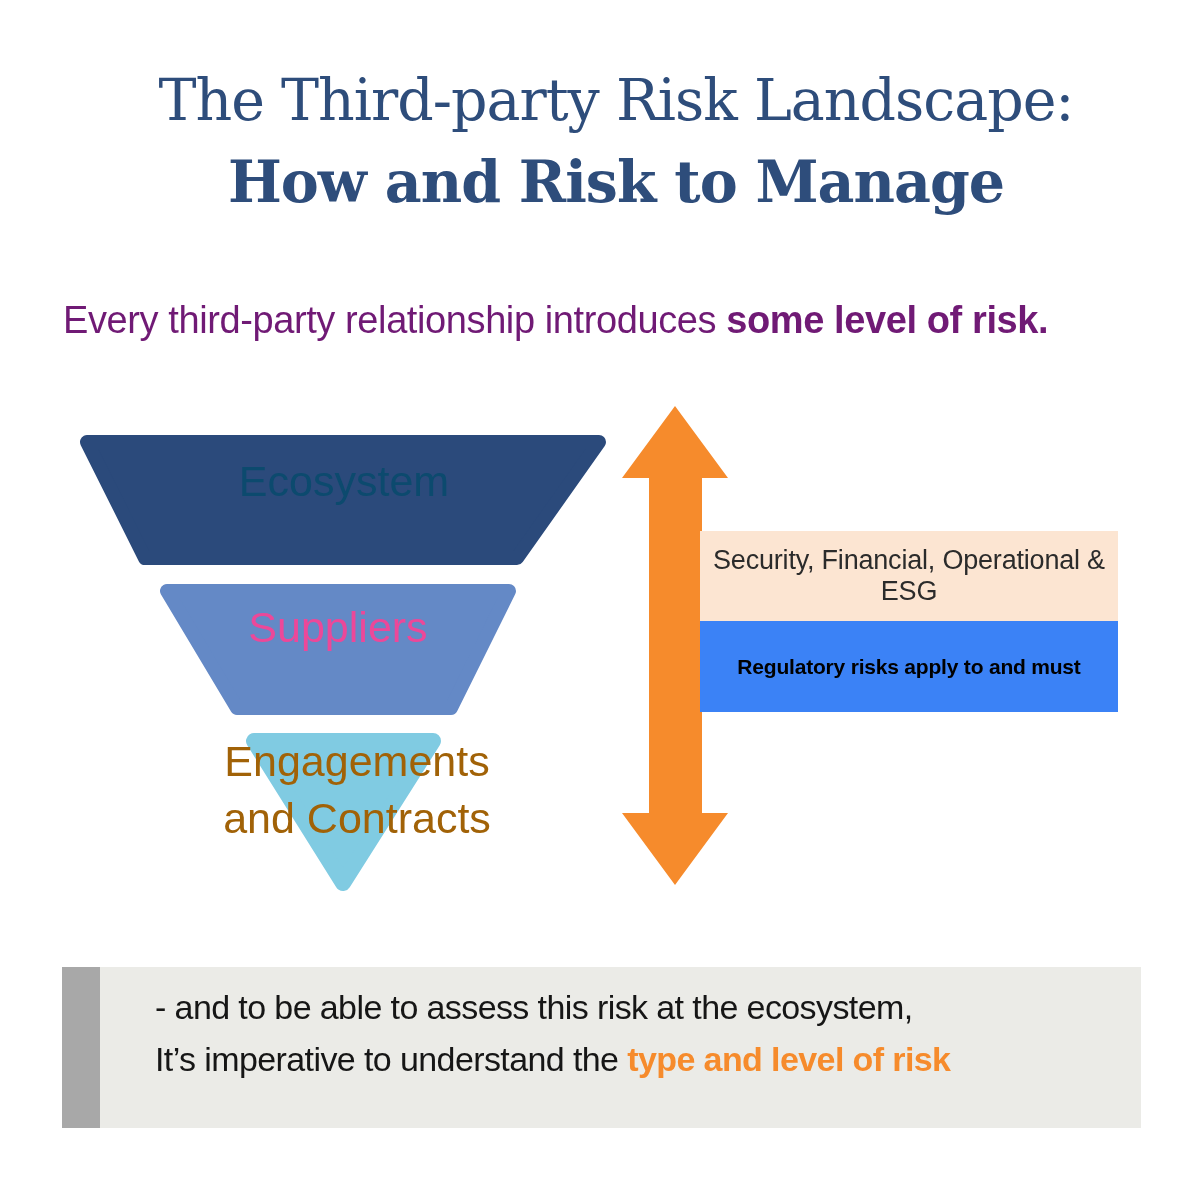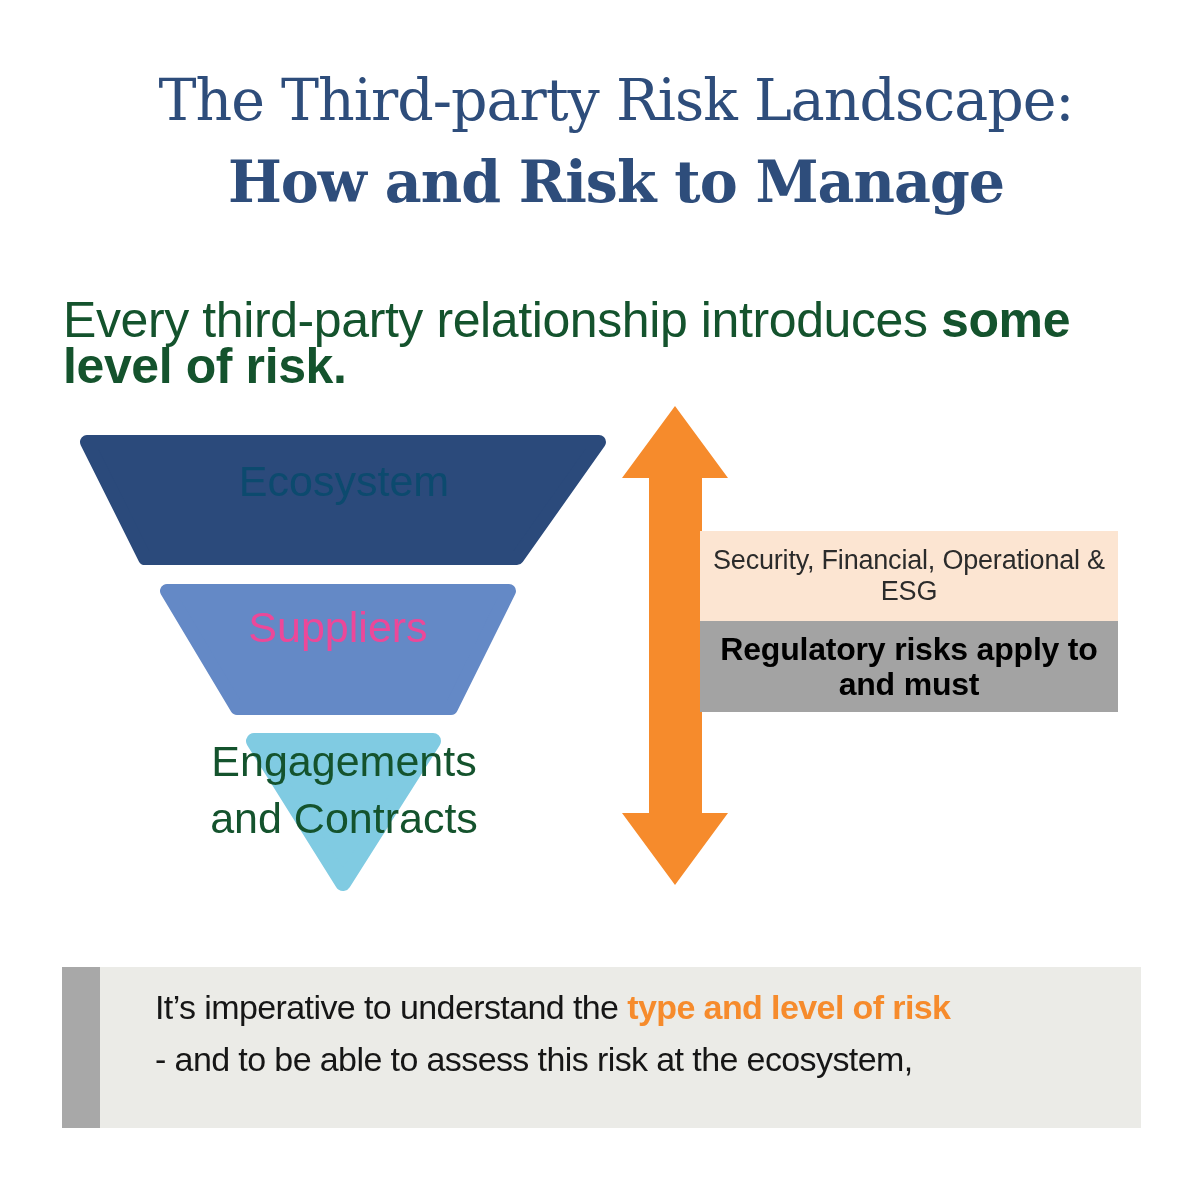--- a/index.html
+++ b/index.html
@@ -7,36 +7,36 @@
     position:relative;width:1200px;height:1200px;overflow:hidden;
     background:#ffffff;font-family:"Liberation Sans",sans-serif;
   }
   
   .title{position:absolute;left:0;top:64px;width:1200px;text-align:center;
     color:#2e4d7b;font-family:"DejaVu Serif","Liberation Serif",serif;padding-left:16px;}
   .title-line1{font-size:57px;line-height:72px;font-weight:500;letter-spacing:-1px;}
   .title-line2{font-size:57px;line-height:76px;font-weight:700;margin-top:8px;letter-spacing:-1px;}
   
   .intro{position:absolute;left:63px;top:297px;width:1090px;margin:0;
-    font-size:50px;line-height:46px;color:#14532d;letter-spacing:-0.4px;}
+    font-size:38px;line-height:46px;color:#701a75;letter-spacing:-0.4px;}
   .intro strong{font-weight:700;}
   
   .diagram{position:absolute;left:0;top:0;width:1200px;height:1200px;}
   
   .funnel-label{position:absolute;text-align:center;font-size:43px;line-height:50px;}
   .lbl-eco{left:80px;top:456px;width:528px;color:#0c4a6e;}
   .lbl-sup{left:160px;top:602px;width:356px;color:#ec4899;}
-  .lbl-eng{left:194px;top:733px;width:300px;color:#14532d;line-height:57px;}
+  .lbl-eng{left:207px;top:733px;width:300px;color:#a16207;line-height:57px;}
   
   .callout{position:absolute;left:700px;width:418px;display:flex;flex-direction:column;
     align-items:center;justify-content:center;text-align:center;}
   .callout-peach{top:531px;height:90px;background:#fce5d2;
     font-size:27px;color:#2b2b2b;letter-spacing:-0.2px;}
-  .callout-orange{top:621px;height:91px;background:#a3a3a3;
-    font-size:32px;font-weight:700;color:#000;line-height:35px;letter-spacing:-0.2px;}
+  .callout-orange{top:621px;height:91px;background:#3b82f6;
+    font-size:21px;font-weight:700;color:#000;line-height:35px;letter-spacing:-0.2px;}
   
   .footer-bar{position:absolute;left:62px;top:967px;width:38px;height:161px;background:#a8a8a8;}
   .footer-box{position:absolute;left:100px;top:967px;width:1041px;height:161px;background:#ebebe7;}
   .footer-text{position:absolute;left:55px;top:14px;width:960px;
     font-size:34px;line-height:52px;color:#161616;letter-spacing:-0.6px;}
   .footer-line{white-space:nowrap;}
   .hl{color:#f68b2c;font-weight:700;}
 </style>
 </head>
 <body>
@@ -65,18 +65,18 @@
     <span>Security, Financial, Operational &amp; ESG</span>
   </div>
 
   <div class="callout callout-orange">
     <div>Regulatory risks apply to and must</div>
   </div>
 
   <div class="footer-bar"></div>
   <div class="footer-box">
     <div class="footer-text">
+      <div class="footer-line">- and to be able to assess this risk at the ecosystem,</div>
       <div class="footer-line"><span>It’s imperative to understand the </span><span class="hl">type and level of risk</span></div>
-      <div class="footer-line">- and to be able to assess this risk at the ecosystem,</div>
     </div>
   </div>
 
 </div>
 
 </body></html>

